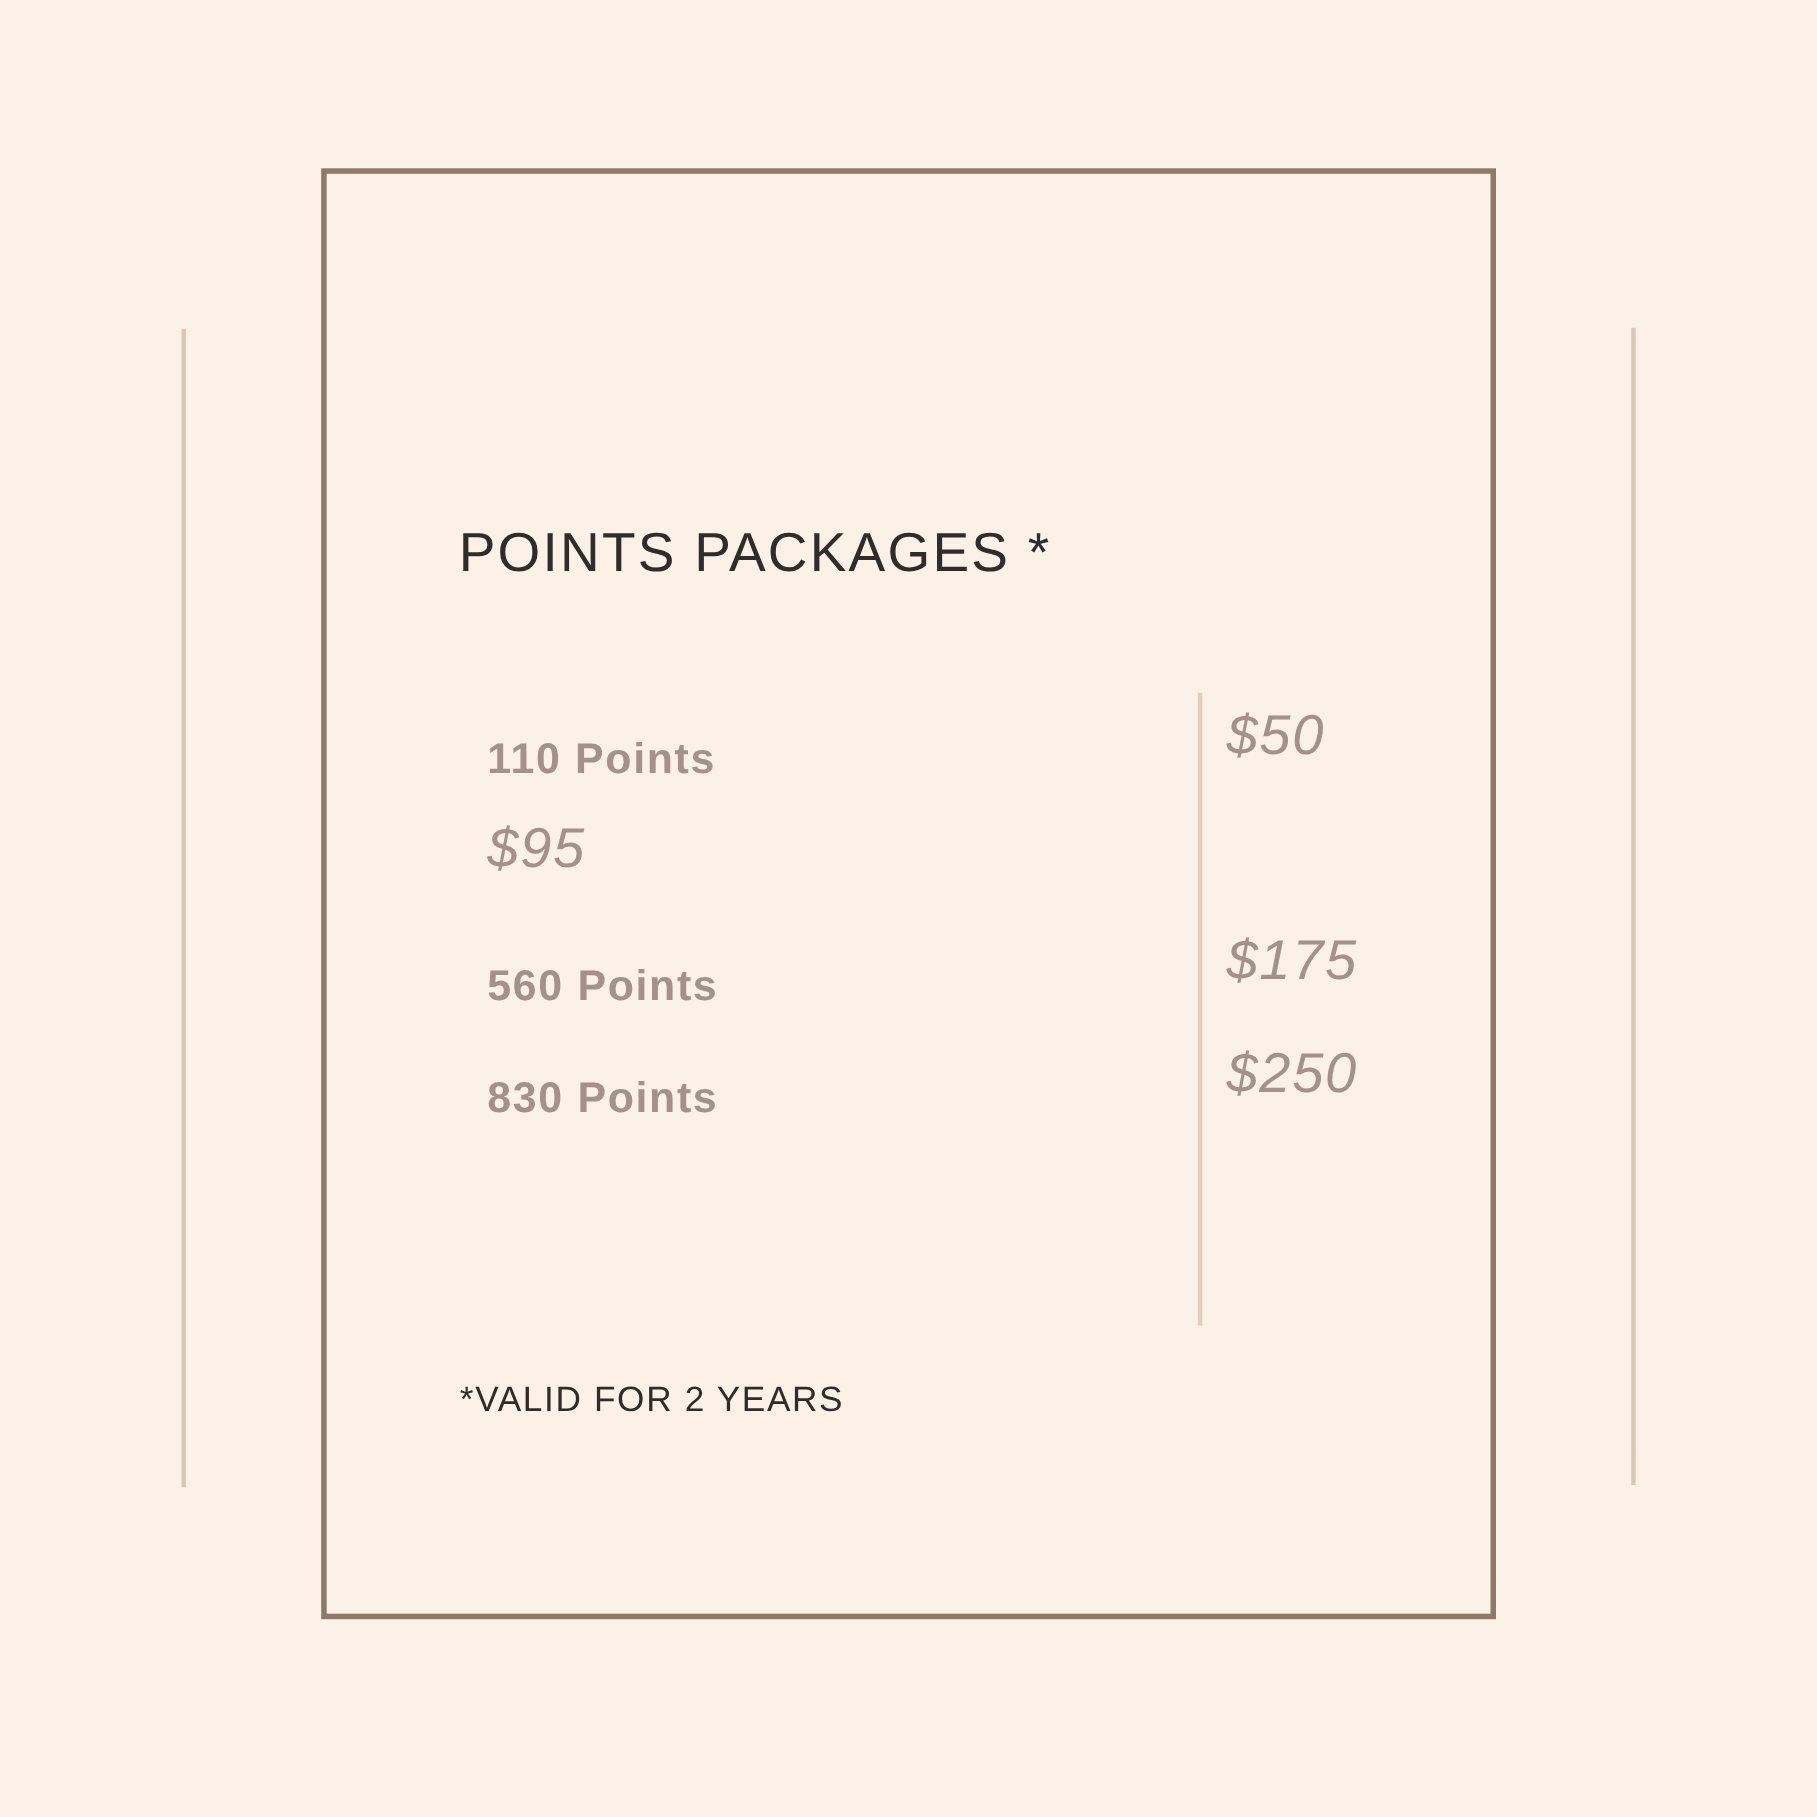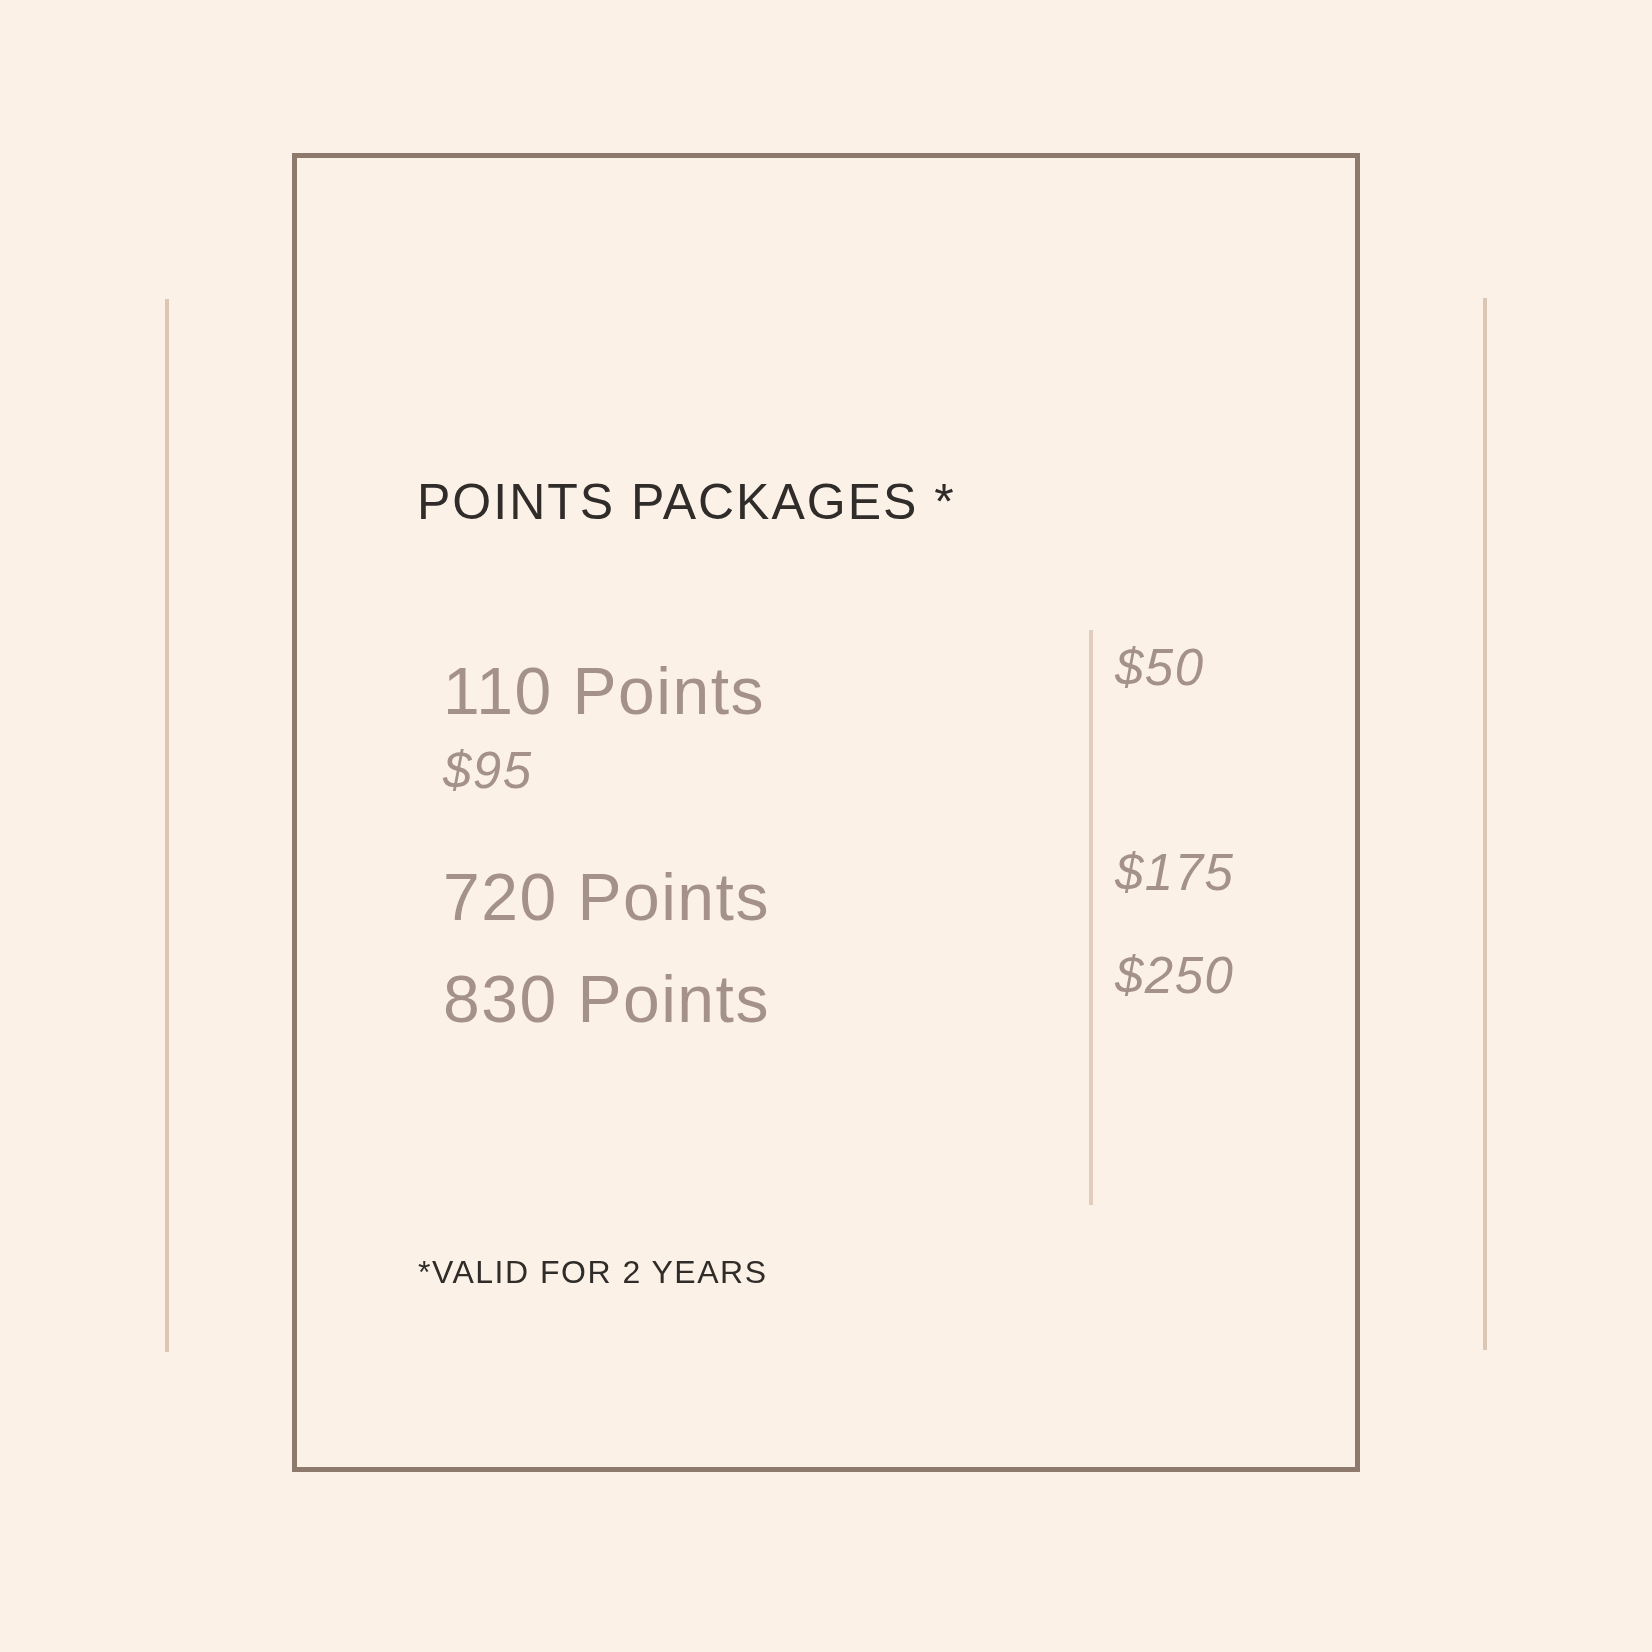--- a/index.html
+++ b/index.html
@@ -51,22 +51,22 @@
     left: 443px; top: 616px;
     width: 860px;
   }
   .row {
     display: flex;
     align-items: center;
     height: 102.7px;
   }
   .points-cell {
     width: 672px;
-    font-size: 66px;
-    font-weight: 400;
+    font-size: 39px;
+    font-weight: 700;
     letter-spacing: 1.5px;
     color: var(--row-text);
     white-space: nowrap;
     margin-top: 48px;
   }
   .price-cell {
     font-size: 51px;
     font-weight: 300;
     letter-spacing: 1.5px;
     color: var(--row-text);
@@ -104,21 +104,21 @@
 
   <div class="rows">
     <div class="row">
       <div class="points-cell">110 Points</div>
       <div class="price-cell">$50</div>
     </div>
     <div class="row">
       <div class="price-cell">$95</div>
     </div>
     <div class="row">
-      <div class="points-cell">720 Points</div>
+      <div class="points-cell">560 Points</div>
       <div class="price-cell">$175</div>
     </div>
     <div class="row">
       <div class="points-cell">830 Points</div>
       <div class="price-cell">$250</div>
     </div>
   </div>
 
   <div class="column-divider"></div>
 

